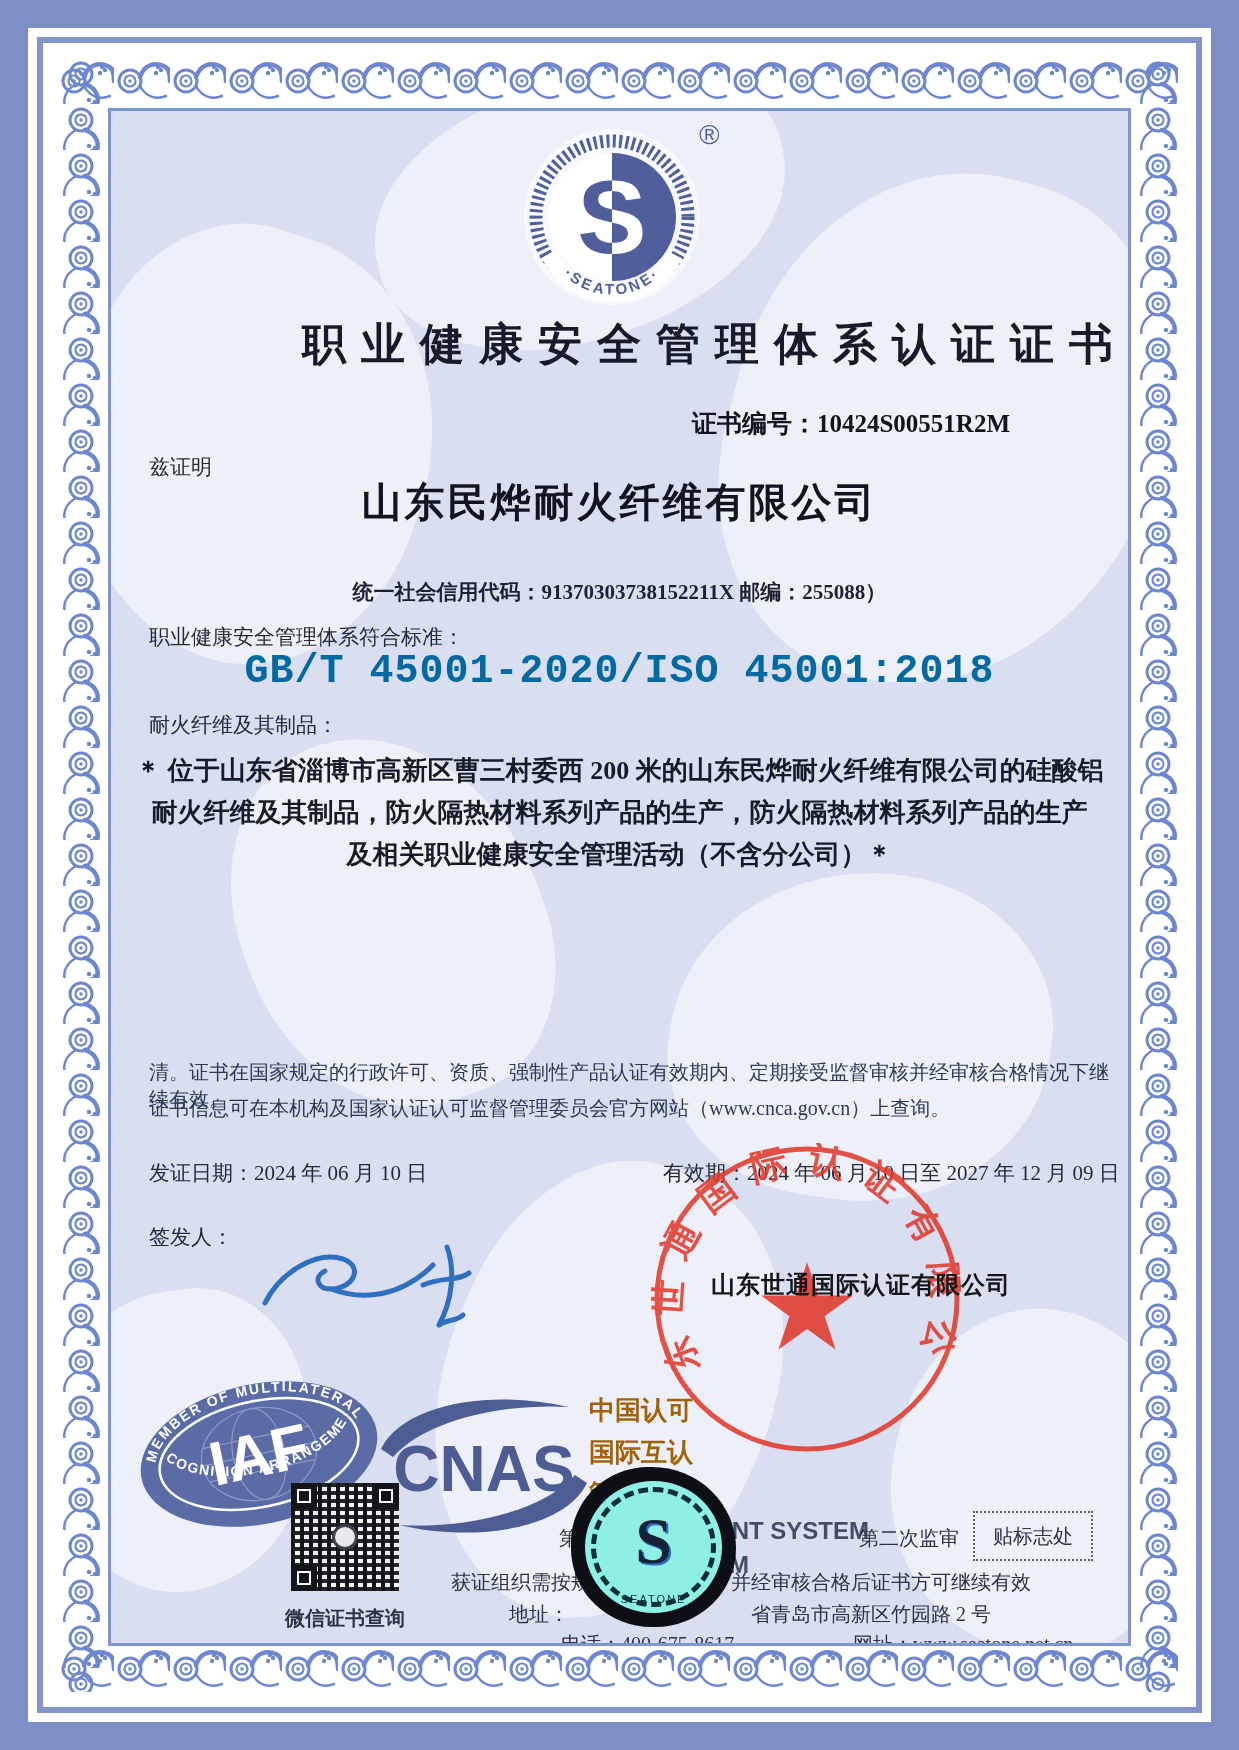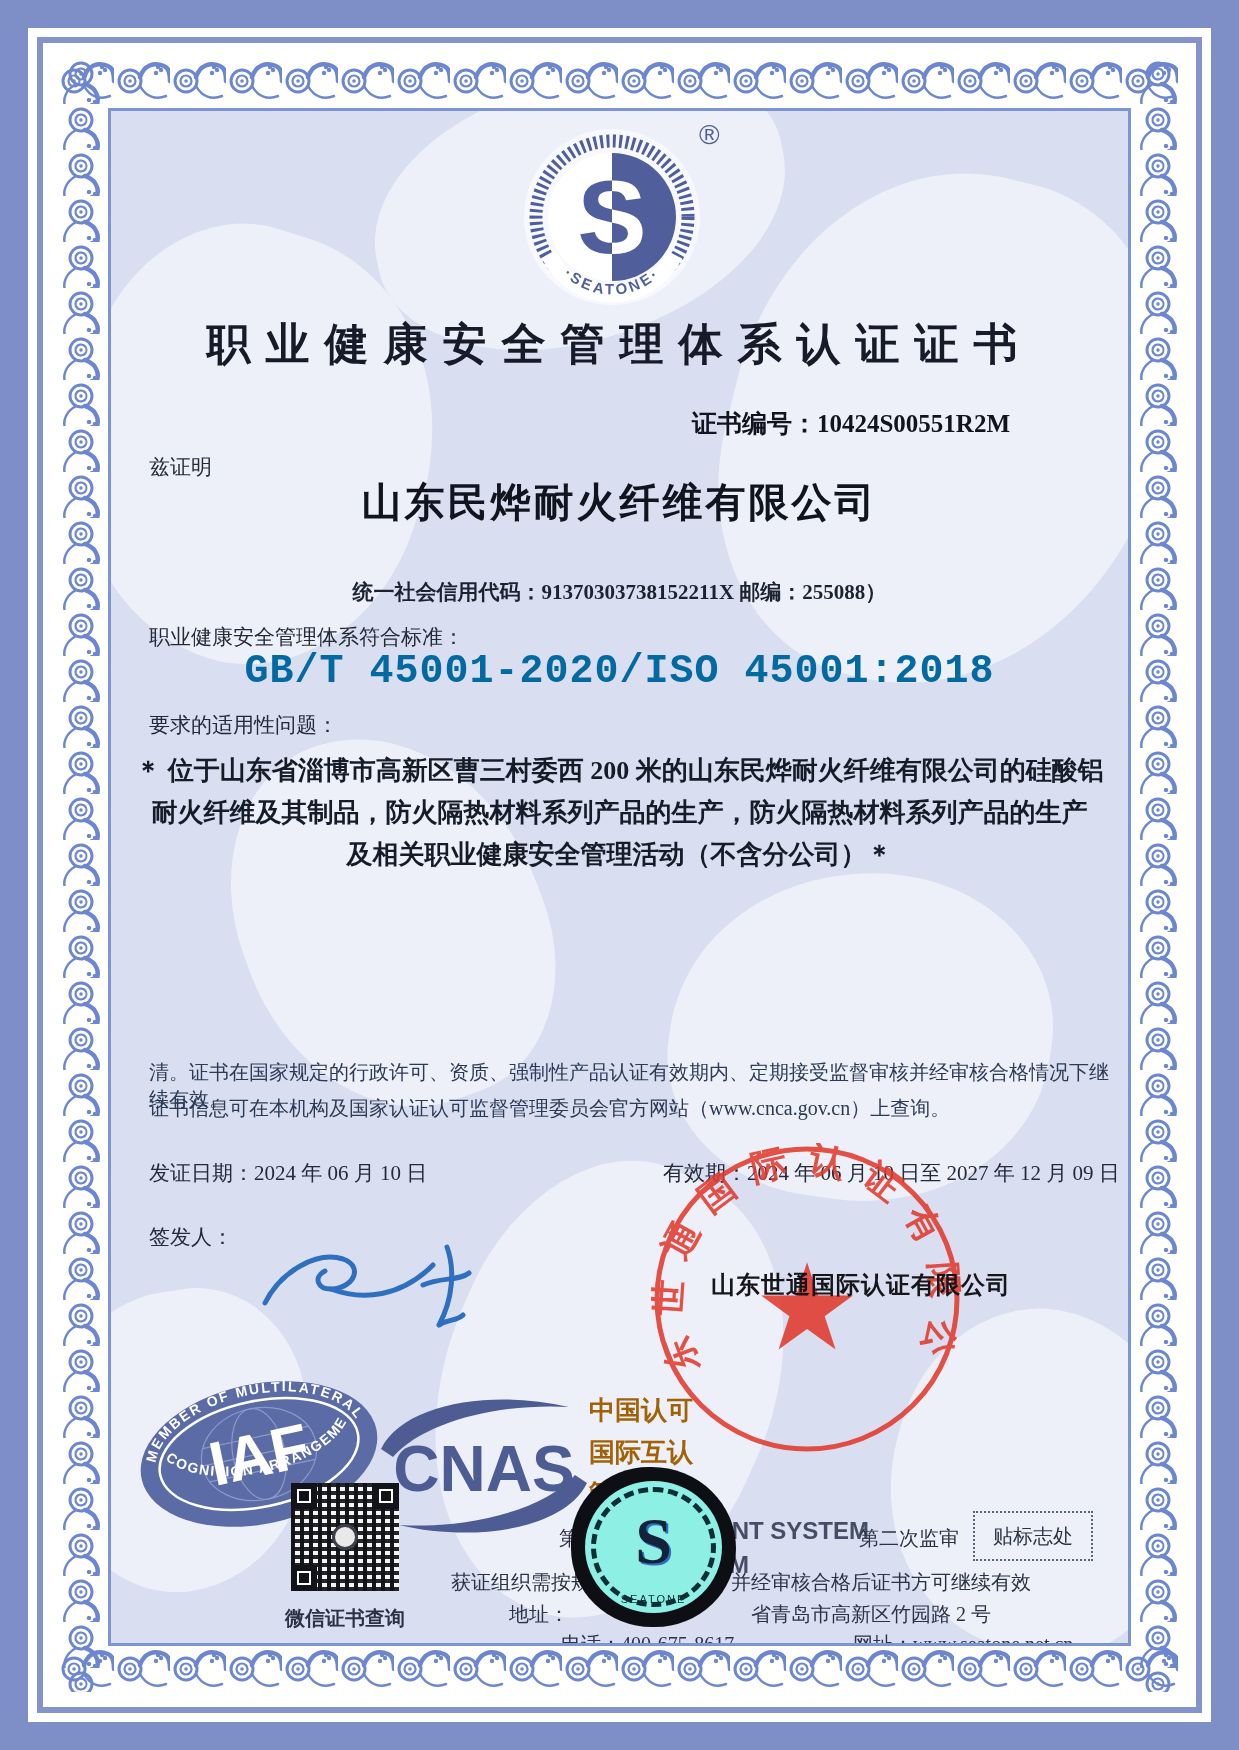--- a/index.html
+++ b/index.html
@@ -118,36 +118,36 @@
         </g>
         <path id="seatoneArc" d="M 48,138 A 70 70 0 0 0 174,138" fill="none"></path>
         <path d="M 48,138 A 70 70 0 0 0 174,138" fill="none" stroke="#ffffff" stroke-width="16"></path>
         <text font-size="15" font-weight="700" fill="#505f9c" letter-spacing="3">
           <textPath href="#seatoneArc" startOffset="50%" text-anchor="middle">·SEATONE·</textPath>
         </text>
       </svg>
       <div class="abs" style="left:198px;top:2px;font-size:28px;color:#505f9c;font-family:'Liberation Sans',sans-serif;">®</div>
     </div>
 
-    <div class="abs ctr title" style="top:204px;">职业健康安全管理体系认证证书</div>
+    <div class="abs ctr title" style="top:204px;text-align:right;">职业健康安全管理体系认证证书</div>
 
     <div class="abs" style="top:296px;right:118px;">
       <span class="certno">证书编号：</span><span class="certno">10424S00551R2M</span>
     </div>
 
     <div class="abs lbl" style="left:38px;top:342px;">兹证明</div>
 
     <div class="abs ctr company" style="top:364px;">山东民烨耐火纤维有限公司</div>
 
     <div class="abs ctr subline" style="top:467px;">统一社会信用代码：91370303738152211X 邮编：255088）</div>
 
     <div class="abs lbl" style="left:38px;top:512px;">职业健康安全管理体系符合标准：</div>
     <div class="abs ctr standard" style="top:538px;">GB/T 45001-2020/ISO 45001:2018</div>
 
-    <div class="abs lbl" style="left:38px;top:600px;">要求的适用性问题：</div>
+    <div class="abs lbl" style="left:38px;top:600px;">耐火纤维及其制品：</div>
     <div class="abs ctr scope" style="top:642px;">＊ 位于山东省淄博市高新区曹三村委西 200 米的山东民烨耐火纤维有限公司的硅酸铝</div>
     <div class="abs ctr scope" style="top:684px;">耐火纤维及其制品，防火隔热材料系列产品的生产，防火隔热材料系列产品的生产</div>
     <div class="abs ctr scope" style="top:726px;">及相关职业健康安全管理活动（不含分公司）＊</div>
 
     <div class="abs fine" style="left:38px;top:984px;">证书信息可在本机构及国家认证认可监督管理委员会官方网站（www.cnca.gov.cn）上查询。</div>
     <div class="abs fine" style="left:38px;top:948px;">清。证书在国家规定的行政许可、资质、强制性产品认证有效期内、定期接受监督审核并经审核合格情况下继续有效。</div>
 
     <div class="abs lbl" style="left:38px;top:1048px;">
       <span>发证日期：</span><span>2024 年 06 月 10 日</span>
     </div>

